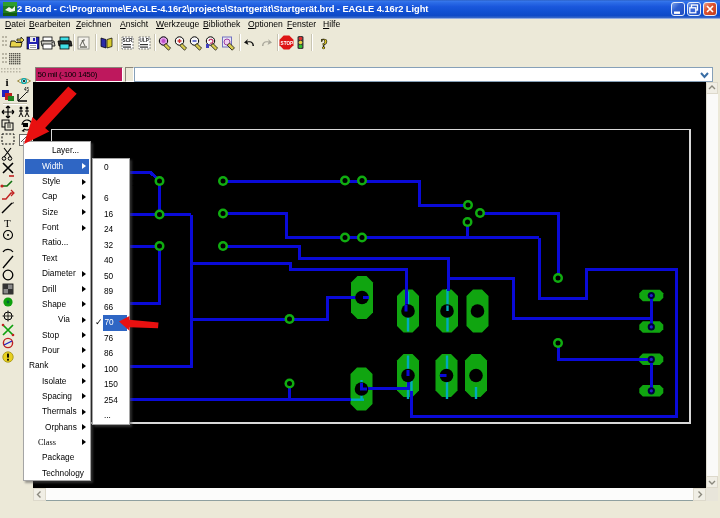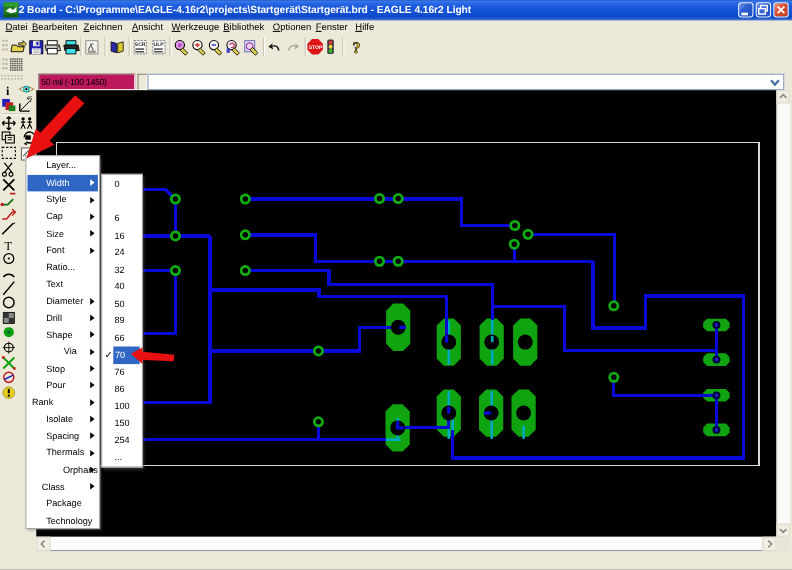--- a/index.html
+++ b/index.html
@@ -505,21 +505,21 @@
       <circle cx="0" cy="0" r="5.2" fill="#E8D020" stroke="#A09010" stroke-width="0.8"></circle>
       <rect x="-0.9" y="-3.4" width="1.8" height="4" fill="#000"></rect>
       <rect x="-0.9" y="1.8" width="1.8" height="1.8" fill="#000"></rect>
     </g>
   </svg>
 <div class="abs" style="left:18.5px;top:133.5px;width:11px;height:10px;background:#FDFDFB;border:1px solid #6A6A66"></div>
 <svg class="abs" style="left:19.5px;top:134.5px" width="9" height="8">
     <path d="M1 7 L6 2 M6 2 l2 -1 l-1 2 Z" stroke="#555" stroke-width="1" fill="none"></path>
   </svg>
 <div class="menupanel" style="left:23px;top:141px;width:68px;height:340px;font-size:8.3px">
-<div class="mrow" style="top:1.3px;height:15.4px;line-height:15.4px;padding-left:17px;">Layer...</div>
+<div class="mrow" style="top:1.3px;height:15.4px;line-height:15.4px;padding-left:17px;text-align:center;">Layer...</div>
 <div class="mrow" style="top:16.7px;height:15.4px;line-height:15.4px;padding-left:17px;background:#2F66C4;color:#fff;">Width</div>
 <div class="marr" style="left:58px;top:21.2px;border-left-color:#fff"></div>
 <div class="mrow" style="top:32.0px;height:15.4px;line-height:15.4px;padding-left:17px;">Style</div>
 <div class="marr" style="left:58px;top:36.5px;border-left-color:#000"></div>
 <div class="mrow" style="top:47.4px;height:15.4px;line-height:15.4px;padding-left:17px;">Cap</div>
 <div class="marr" style="left:58px;top:51.9px;border-left-color:#000"></div>
 <div class="mrow" style="top:62.7px;height:15.4px;line-height:15.4px;padding-left:17px;">Size</div>
 <div class="marr" style="left:58px;top:67.2px;border-left-color:#000"></div>
 <div class="mrow" style="top:78.1px;height:15.4px;line-height:15.4px;padding-left:17px;">Font</div>
 <div class="marr" style="left:58px;top:82.6px;border-left-color:#000"></div>
@@ -538,23 +538,23 @@
 <div class="mrow" style="top:200.9px;height:15.4px;line-height:15.4px;padding-left:17px;">Pour</div>
 <div class="marr" style="left:58px;top:205.4px;border-left-color:#000"></div>
 <div class="mrow" style="top:216.2px;height:15.4px;line-height:15.4px;padding-left:4px;">Rank</div>
 <div class="marr" style="left:58px;top:220.7px;border-left-color:#000"></div>
 <div class="mrow" style="top:231.6px;height:15.4px;line-height:15.4px;padding-left:17px;">Isolate</div>
 <div class="marr" style="left:58px;top:236.1px;border-left-color:#000"></div>
 <div class="mrow" style="top:246.9px;height:15.4px;line-height:15.4px;padding-left:17px;">Spacing</div>
 <div class="marr" style="left:58px;top:251.4px;border-left-color:#000"></div>
 <div class="mrow" style="top:262.2px;height:15.4px;line-height:15.4px;padding-left:17px;">Thermals</div>
 <div class="marr" style="left:58px;top:266.8px;border-left-color:#000"></div>
-<div class="mrow" style="top:277.6px;height:15.4px;line-height:15.4px;padding-left:20px;text-align:right;">Orphans</div>
+<div class="mrow" style="top:277.6px;height:15.4px;line-height:15.4px;padding-left:20px;">Orphans</div>
 <div class="marr" style="left:58px;top:282.1px;border-left-color:#000"></div>
-<div class="mrow" style="top:292.9px;height:15.4px;line-height:15.4px;padding-left:13px;">Class</div>
+<div class="mrow" style="top:292.9px;height:15.4px;line-height:15.4px;padding-left:13px;font-family:Liberation Serif, serif;">Class</div>
 <div class="marr" style="left:58px;top:297.4px;border-left-color:#000"></div>
 <div class="mrow" style="top:308.3px;height:15.4px;line-height:15.4px;padding-left:17px;">Package</div>
 <div class="mrow" style="top:323.6px;height:15.4px;line-height:15.4px;padding-left:17px;">Technology</div>
 </div>
 <div class="menupanel" style="left:92px;top:158px;width:38px;height:267px;font-size:8.3px">
 <div class="mrow" style="top:1.2px;height:15.7px;line-height:15.7px;padding-left:10px;">0</div>
 <div class="mrow" style="top:16.7px;height:15.7px;line-height:15.7px;padding-left:10px;margin-left:28px;">10</div>
 <div class="mrow" style="top:32.2px;height:15.7px;line-height:15.7px;padding-left:10px;">6</div>
 <div class="mrow" style="top:47.7px;height:15.7px;line-height:15.7px;padding-left:10px;">16</div>
 <div class="mrow" style="top:63.2px;height:15.7px;line-height:15.7px;padding-left:10px;">24</div>

